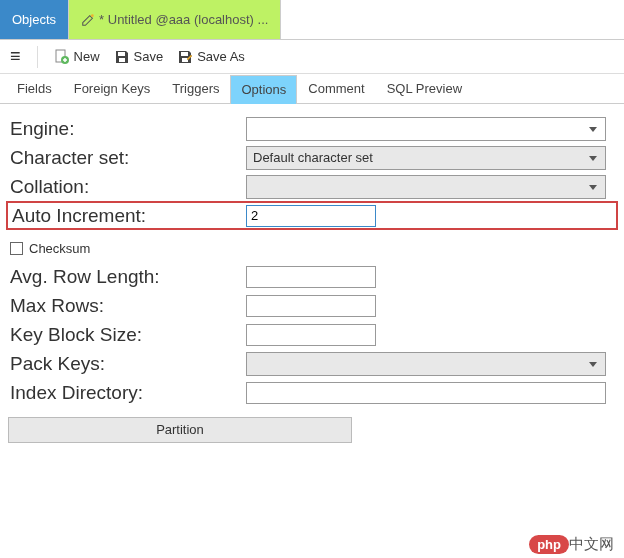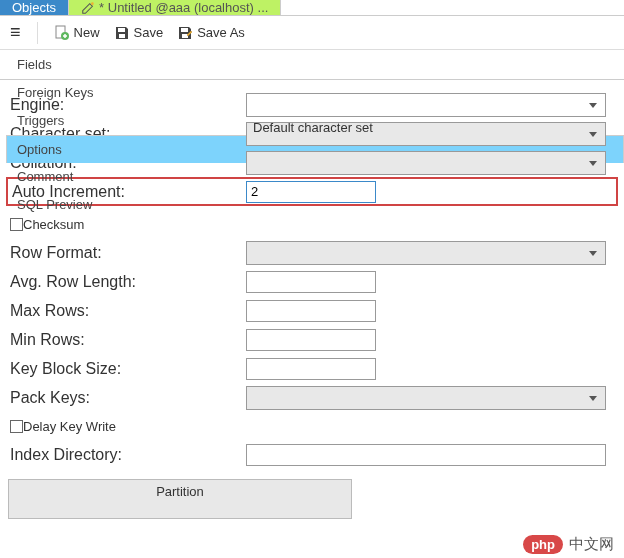--- a/index.html
+++ b/index.html
@@ -1,56 +1,56 @@
 <!DOCTYPE html>
 <html><head>
   <meta charset="utf-8">
   <style>
     * { box-sizing: border-box; margin: 0; padding: 0; }
     body { font-family: -apple-system, "Segoe UI", Arial, sans-serif; font-size: 13px; color: #333; background: #fff; width: 624px; }
     
-    .window-tabs { display: flex; height: 16px; border-bottom: 1px solid #ccc; }
+    .window-tabs { display: flex; height: 40px; border-bottom: 1px solid #ccc; }
     .window-tab { padding: 4px 12px; display: flex; align-items: center; gap: 4px; border-right: 1px solid #ccc; font-size: 13px; }
     .window-tab.active { background: #3b89c9; color: #fff; }
     .window-tab.inactive { background: #bef264; color: #555; }
     
     .toolbar { display: flex; align-items: center; height: 34px; padding: 0 10px; gap: 14px; border-bottom: 1px solid #ddd; }
     .hamburger { font-size: 18px; font-weight: bold; cursor: pointer; }
     .toolbar-sep { width: 1px; height: 22px; background: #ddd; margin: 0 2px; }
     .toolbar-btn { display: flex; align-items: center; gap: 4px; cursor: pointer; font-size: 13px; }
     .toolbar-btn svg { width: 16px; height: 16px; }
     
-    .inner-tabs { display: flex; height: 30px; border-bottom: 1px solid #ccc; padding-left: 6px; flex-direction: column; }
+    .inner-tabs { display: flex; height: 30px; border-bottom: 1px solid #ccc; padding-left: 6px; }
     .inner-tab { padding: 6px 10px; font-size: 13px; color: #444; cursor: pointer; border: 1px solid transparent; border-bottom: none; }
     .inner-tab.active { background: #7dd3fc; border-color: #ccc; position: relative; top: 1px; }
     
     .form-area { padding: 10px 8px 0 8px; }
     .form-row { display: flex; align-items: center; height: 29px; }
-    .form-label { width: 238px; font-size: 16px; color: #333; padding-left: 2px; }
+    .form-label { width: 238px; font-size: 19px; color: #333; padding-left: 2px; }
     .form-control-cell { flex: 1; padding-right: 10px; }
     
-    .select { width: 100%; height: 24px; background: #fff; border: 1px solid #999; position: relative; display: flex; align-items: flex-end; padding: 10px 6px; font-size: 13px; cursor: pointer; }
+    .select { width: 100%; height: 24px; background: #fff; border: 1px solid #999; position: relative; display: flex; align-items: center; padding: 10px 6px; font-size: 13px; cursor: pointer; }
     .select.gray { background: #e8e8e8; }
     .select::after { content: ""; position: absolute; right: 8px; top: 9px; width: 0; height: 0; border-left: 4px solid transparent; border-right: 4px solid transparent; border-top: 5px solid #555; }
     .select-narrow { width: 360px; }
     
     .text-input { height: 22px; border: 1px solid #999; padding: 0 4px; font-size: 13px; width: 130px; }
     .text-input.wide { width: 360px; }
     .text-input.focused { border: 1px solid #3b89c9; outline: none; }
     
     .highlight-row { border: 2px solid #d04444; margin: 0 -2px 4px -2px; padding: 2px 1px 2px 2px; }
     .highlight-row .form-label { width: 236px; }
     .highlight-row .text-input { margin-left: 0; }
     
-    .checkbox-row { display: flex; align-items: center; height: 28px; padding-left: 2px; }
+    .checkbox-row { display: flex; align-items: center; height: 28px; gap: 6px; padding-left: 2px; }
     .checkbox { width: 13px; height: 13px; border: 1px solid #666; background: #fff; cursor: pointer; }
     
-    .partition-btn { margin: 10px 0 0 0; width: 344px; height: 40px; background: #e8e8e8; border: 1px solid #bbb; text-align: center; line-height: 24px; cursor: pointer; font-size: 13px; }
+    .partition-btn { margin: 10px 0 0 0; width: 344px; height: 26px; background: #e8e8e8; border: 1px solid #bbb; text-align: center; line-height: 24px; cursor: pointer; font-size: 13px; }
     
-    .watermark { position: fixed; right: 10px; bottom: 4px; display: flex; align-items: flex-end; gap: 6px; font-size: 15px; color: #555; }
+    .watermark { position: fixed; right: 10px; bottom: 4px; display: flex; align-items: flex-end; font-size: 15px; color: #555; }
     .wm-badge { background: #d84848; color: #fff; border-radius: 10px; padding: 2px 8px; font-weight: bold; font-size: 13px; }
     
     .edit-icon { width: 14px; height: 14px; }
   </style>
 </head>
 <body>
 
 <div class="window-tabs">
   <div class="window-tab active">
     <span>Objects</span>
@@ -135,62 +135,46 @@
   <div class="form-row highlight-row">
     <div class="form-label">Auto Increment:</div>
     <div class="form-control-cell"><input class="text-input focused" value="2" style=""></div>
   </div>
 
   <div class="checkbox-row">
     <div class="checkbox"></div>
     <span>Checksum</span>
   </div>
 
-  <div class="form-row">
-    <div class="form-label">Row Format:</div>
-    <div class="form-control-cell">
-        <div class="select gray select-narrow">
-          <span></span>
-        </div>
-      </div>
-  </div>
 
   <div class="form-row">
     <div class="form-label">Avg. Row Length:</div>
     <div class="form-control-cell"><input class="text-input" value="" style=""></div>
   </div>
 
   <div class="form-row">
     <div class="form-label">Max Rows:</div>
     <div class="form-control-cell"><input class="text-input" value="" style=""></div>
   </div>
 
-  <div class="form-row">
-    <div class="form-label">Min Rows:</div>
-    <div class="form-control-cell"><input class="text-input" value="" style=""></div>
-  </div>
 
   <div class="form-row">
     <div class="form-label">Key Block Size:</div>
     <div class="form-control-cell"><input class="text-input" value="" style=""></div>
   </div>
 
   <div class="form-row">
     <div class="form-label">Pack Keys:</div>
     <div class="form-control-cell">
         <div class="select gray select-narrow">
           <span></span>
         </div>
       </div>
   </div>
 
-  <div class="checkbox-row">
-    <div class="checkbox"></div>
-    <span>Delay Key Write</span>
-  </div>
 
 
   <div class="form-row">
     <div class="form-label">Index Directory:</div>
     <div class="form-control-cell"><input class="text-input wide" value="" style=""></div>
   </div>
 
   <div class="partition-btn"><span>Partition</span></div>
 
 </div>

